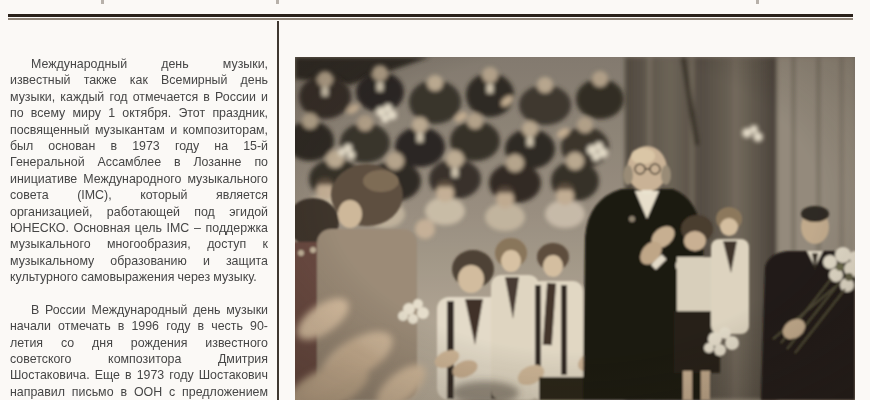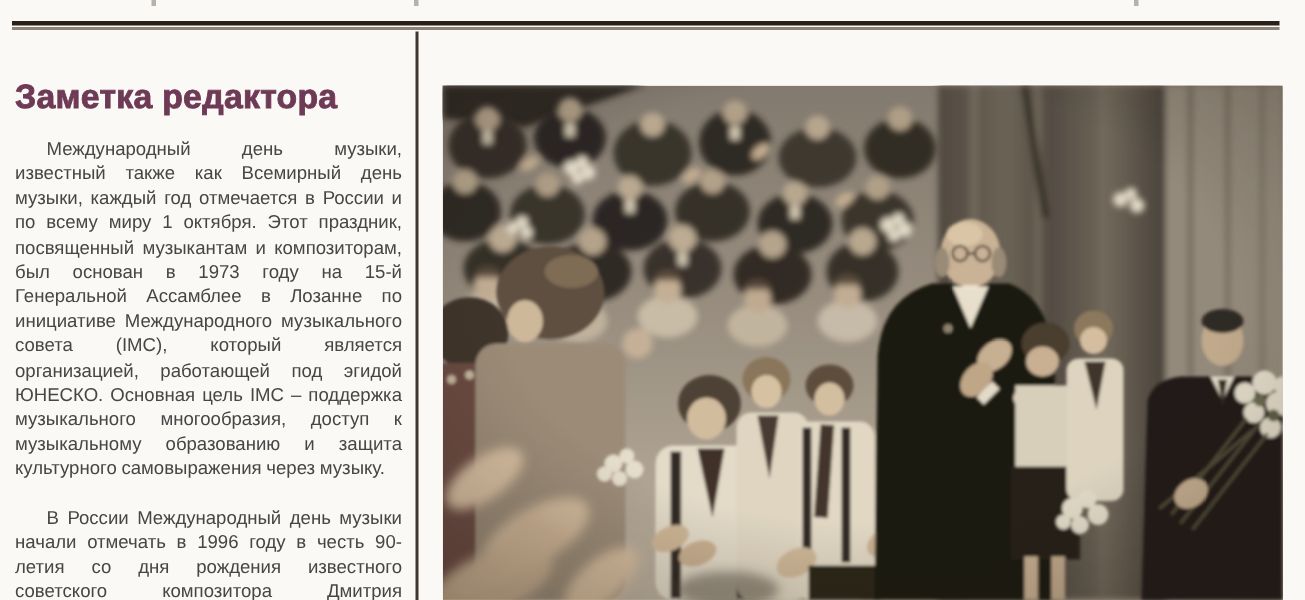--- a/index.html
+++ b/index.html
@@ -49,21 +49,20 @@
 
   <div class="top-rule">
     <div class="dark"></div>
       <div class="gap"></div>
       <div class="light"></div>
   </div>
 
   <div class="v-divider"></div>
 
   <div class="column">
-    <h1 class="title">Заметка редактора</h1>
     <div class="body">
       <p>Международный день музыки, известный также как Всемирный день музыки, каждый год отмечается в России и по всему миру 1 октября. Этот праздник, посвященный музыкантам и композиторам, был основан в 1973 году на 15-й Генеральной Ассамблее в Лозанне по инициативе Международного музыкального совета (IMC), который является организацией, работающей под эгидой ЮНЕСКО. Основная цель IMC – поддержка музыкального многообразия, доступ к музыкальному образованию и защита культурного самовыражения через музыку.</p>
       <p>В России Международный день музыки начали отмечать в 1996 году в честь 90-летия со дня рождения известного советского композитора Дмитрия Шостаковича. Еще в 1973 году Шостакович направил письмо в ООН с предложением учредить этот праздник. Композитор считал, что музыка может сблизить нации и укрепить взаимо-</p>
     </div>
   </div>
 
   <div class="photo" role="img" aria-label="Черно-белая фотография: пожилой дирижер во фраке и очках аплодирует в концертном зале среди детей-пионеров в белых рубашках с галстуками, вокруг публика с букетами цветов">
     <svg width="560" height="343" viewBox="0 0 560 343" xmlns="http://www.w3.org/2000/svg">
       <defs>
         <linearGradient id="bg" x1="0" y1="0" x2="0" y2="1">

